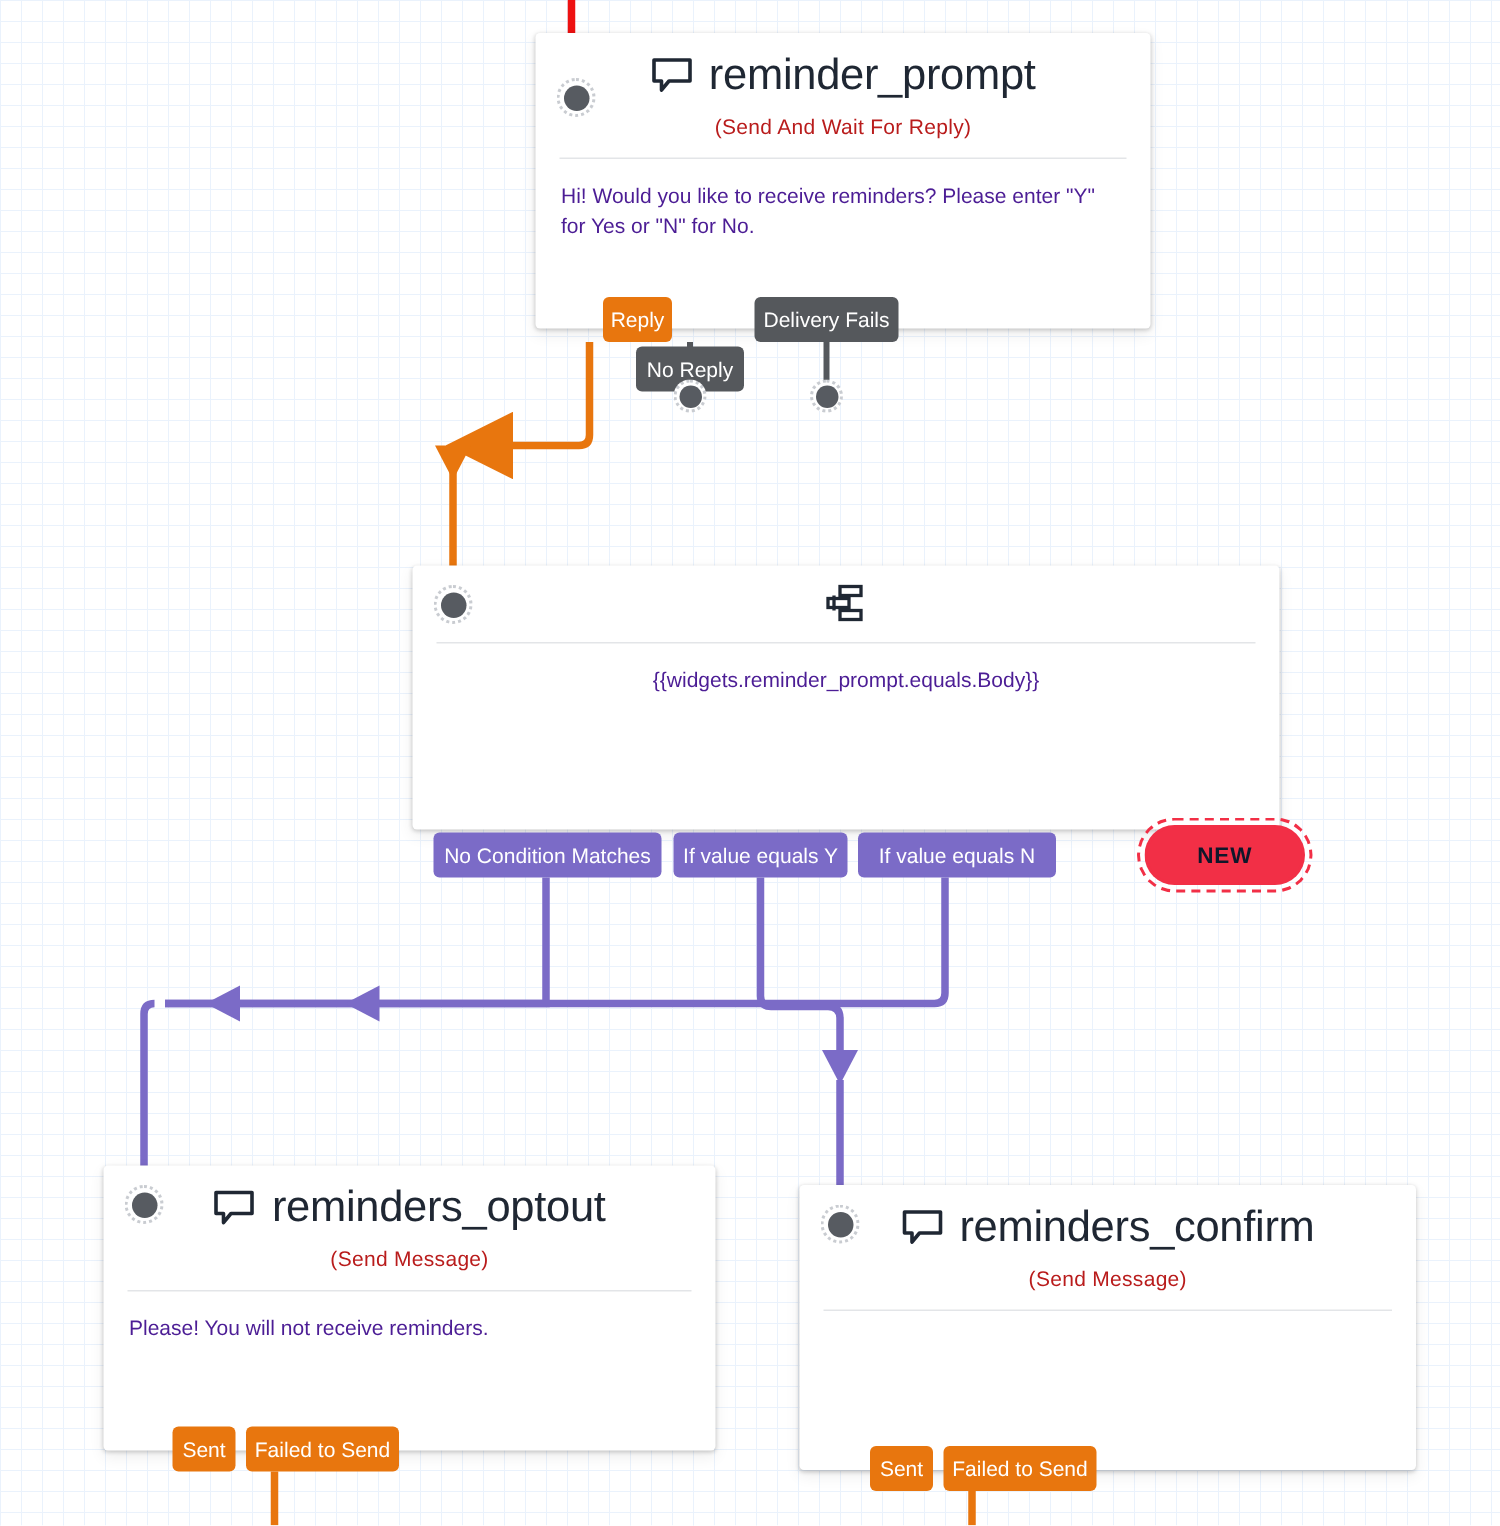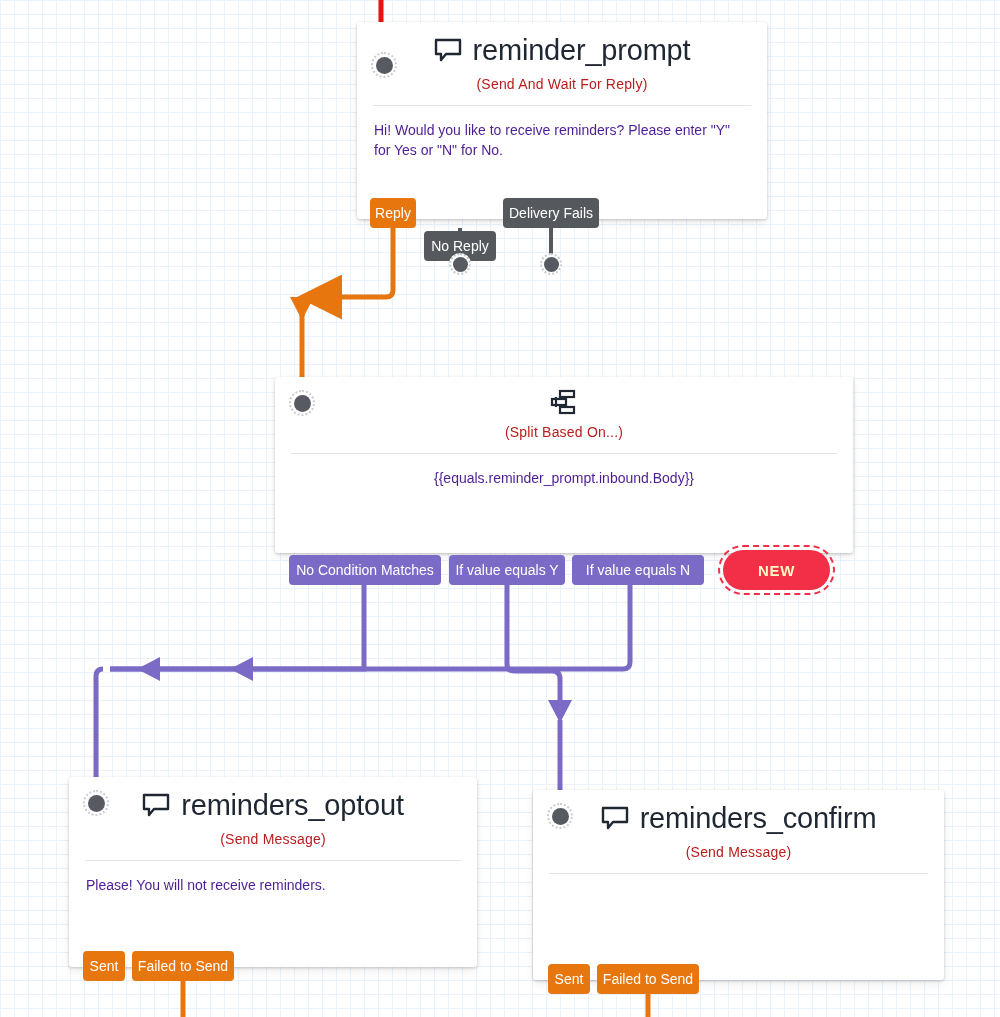--- a/index.html
+++ b/index.html
@@ -104,41 +104,42 @@
     display: flex;
     align-items: center;
     justify-content: center;
     padding: 0 10px;
     border-radius: 4px;
     font-size: 14px;
     color: #ffffff;
     white-space: nowrap;
     box-sizing: border-box;
   }
-  .pill.orange  { background: #e8760e; }
+  .pill.orange  { background: #e8760e; margin-left: 32px; }
   .pill.gray    { background: #55585c; }
   .pill.purple  { background: #7b6bc7; }
 
   .pill-new {
     position: absolute;
     height: 40px;
     display: flex;
     align-items: center;
     justify-content: center;
     padding: 0 30px;
     border-radius: 20px;
     background: #f22f46;
     border: 2px dashed #f22f46;
     outline: 2px dashed #f22f46;
     outline-offset: 3px;
-    color: #fef9c3;
+    color: #0f172a;
     font-size: 15px;
     font-weight: 700;
     letter-spacing: 0.6px;
     box-sizing: border-box;
+    margin-left: 40px;
   }
 
   
   .hang-dot {
     position: absolute;
     width: 22px;
     height: 22px;
     border-radius: 50%;
     background: #ffffff;
     border: 2px dotted #c9ccd1;
@@ -231,24 +232,23 @@
       <div class="title-row">
         <span class="icon">
           <svg width="28" height="26" viewBox="0 0 28 26">
             <rect x="10" y="2" width="14" height="6" fill="#ffffff" stroke="#1f2733" stroke-width="2.2"></rect>
             <rect x="2" y="10" width="14" height="6" fill="#ffffff" stroke="#1f2733" stroke-width="2.2"></rect>
             <rect x="10" y="18" width="14" height="6" fill="#ffffff" stroke="#1f2733" stroke-width="2.2"></rect>
             <path d="M6,8 V18" stroke="#1f2733" stroke-width="2.2"></path>
           </svg>
         </span>
       </div>
-      <div class="w-subtitle">(Split Based On...)</div>
-    </div>
-    <div class="w-divider"></div>
-    <div class="w-body centered">{{equals.reminder_prompt.inbound.Body}}</div>
+    </div>
+    <div class="w-divider"></div>
+    <div class="w-body centered">{{widgets.reminder_prompt.equals.Body}}</div>
   </div>
 
   <div class="pill purple" style="left:289px; top:555px; width:152px;">No Condition Matches</div>
   <div class="pill purple" style="left:449px; top:555px; width:116px;">If value equals Y</div>
   <div class="pill purple" style="left:572px; top:555px; width:132px;">If value equals N</div>
   <div class="pill-new" style="left:723px; top:550px; width:107px;">NEW</div>
 
   <div class="widget" style="left:69px; top:777px; width:408px; height:190px;">
     <div class="node-dot" style="left:14px; top:13px;"></div>
     <div class="widget-head">

